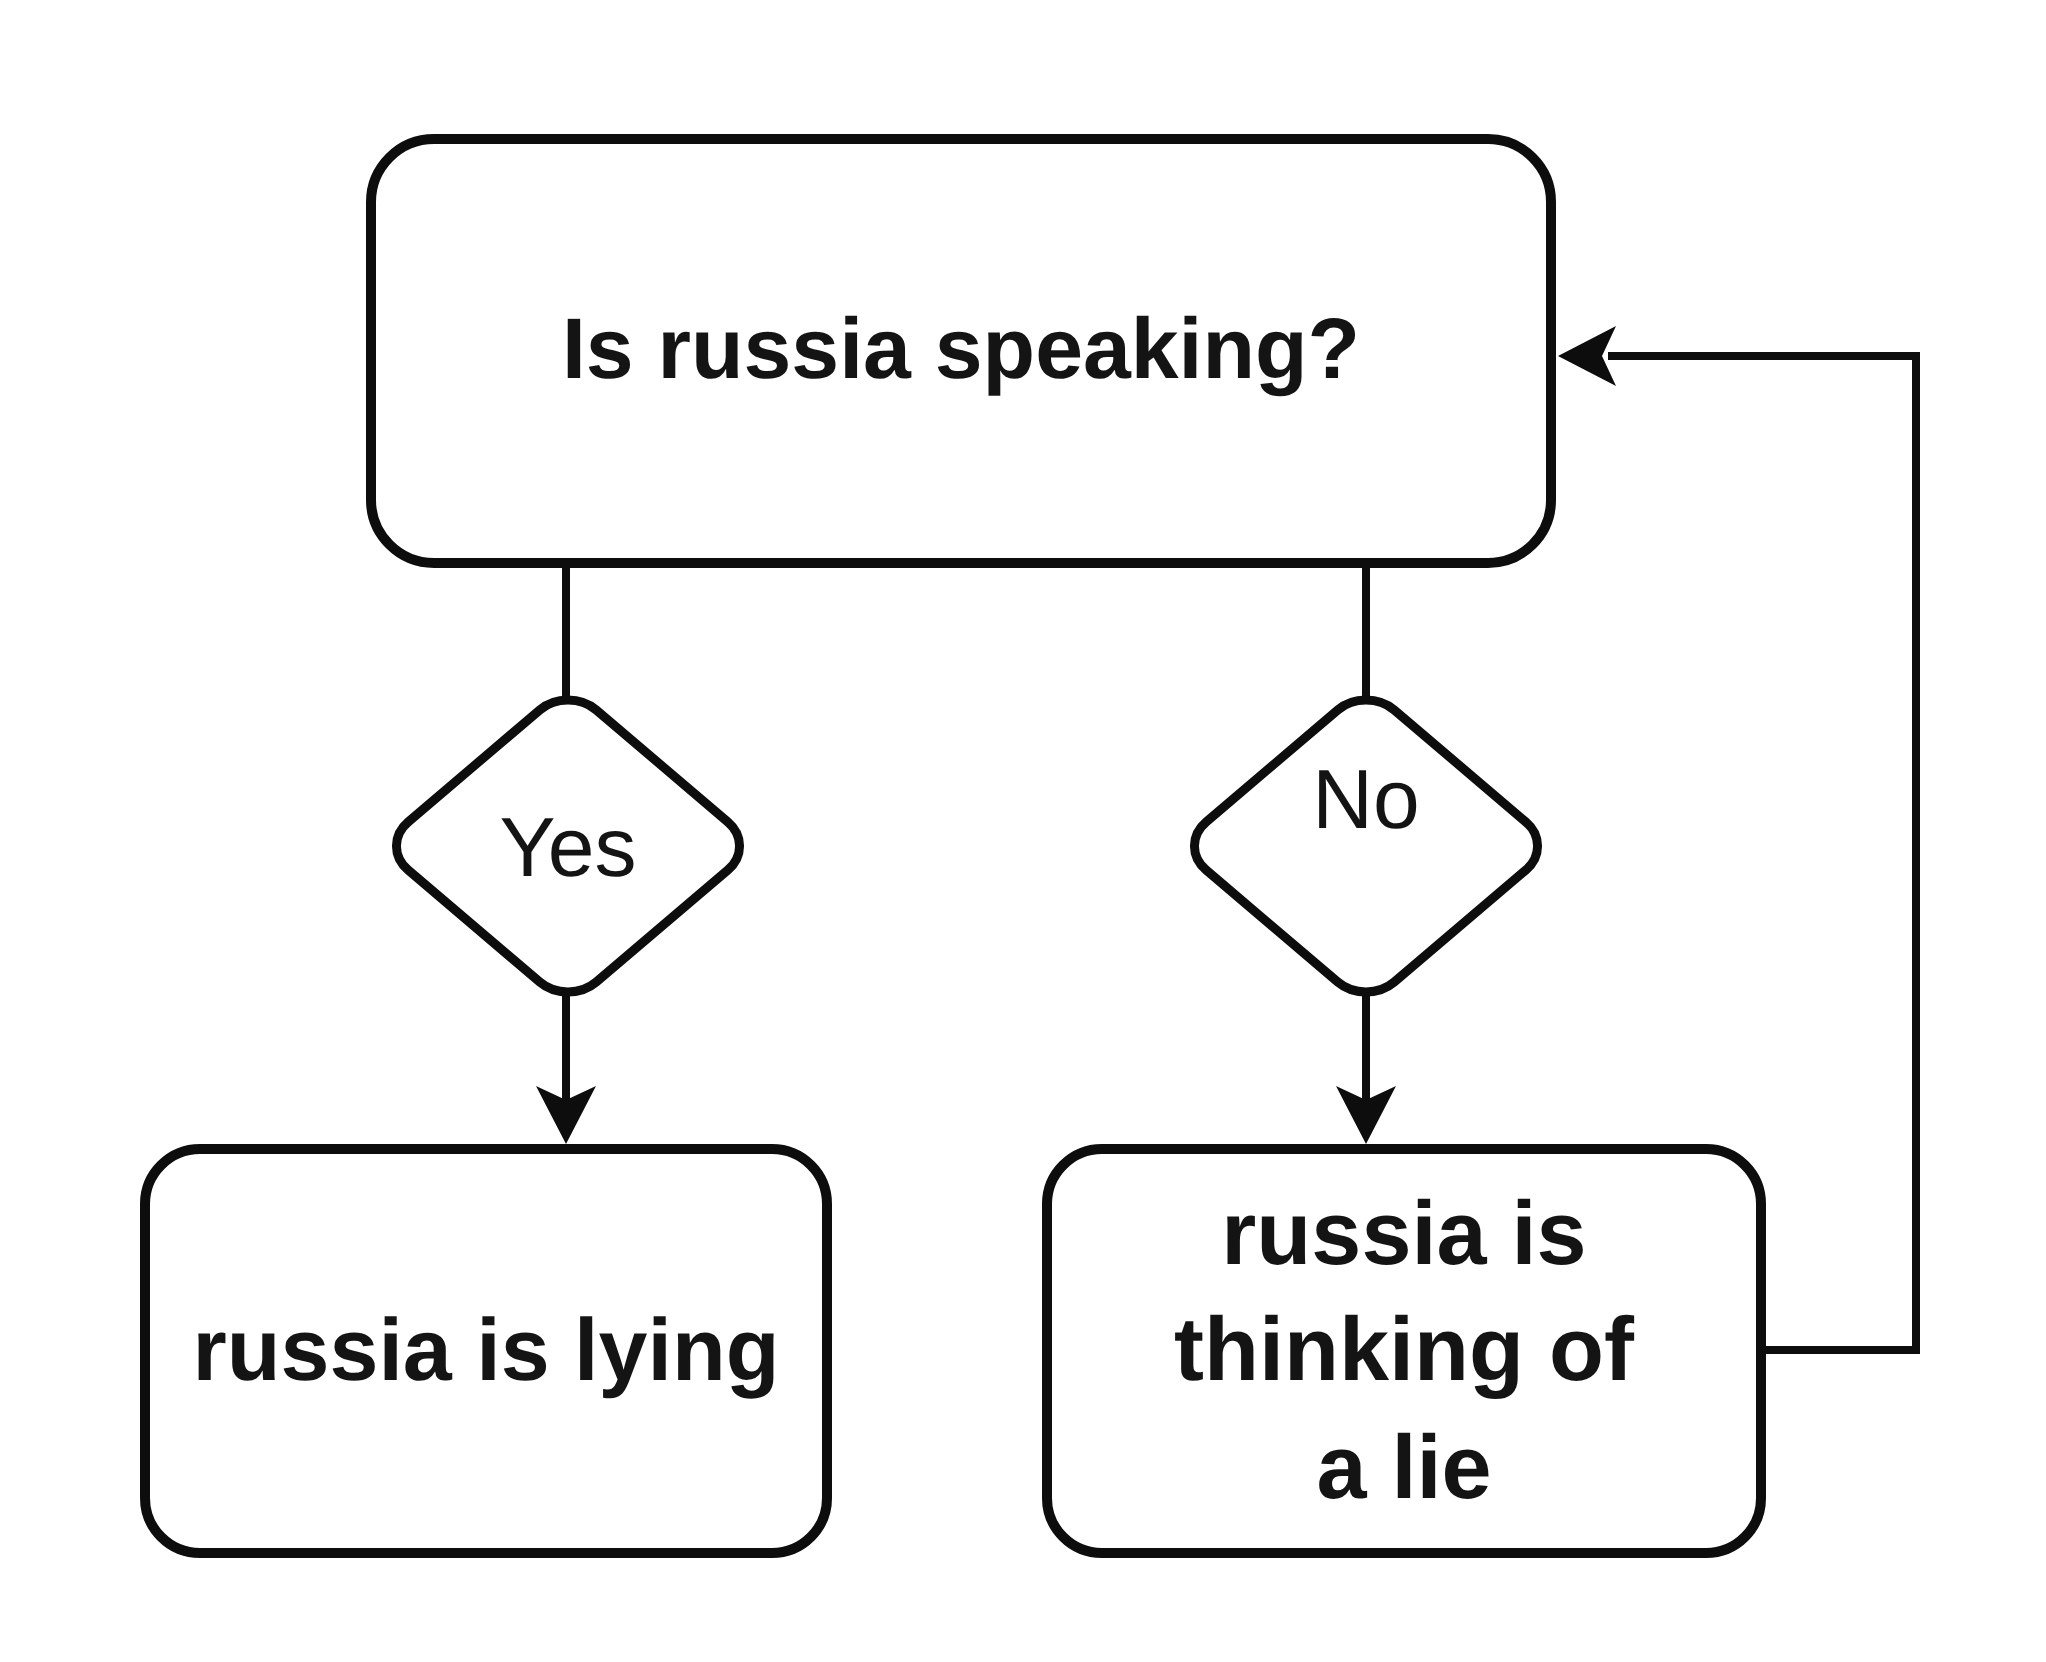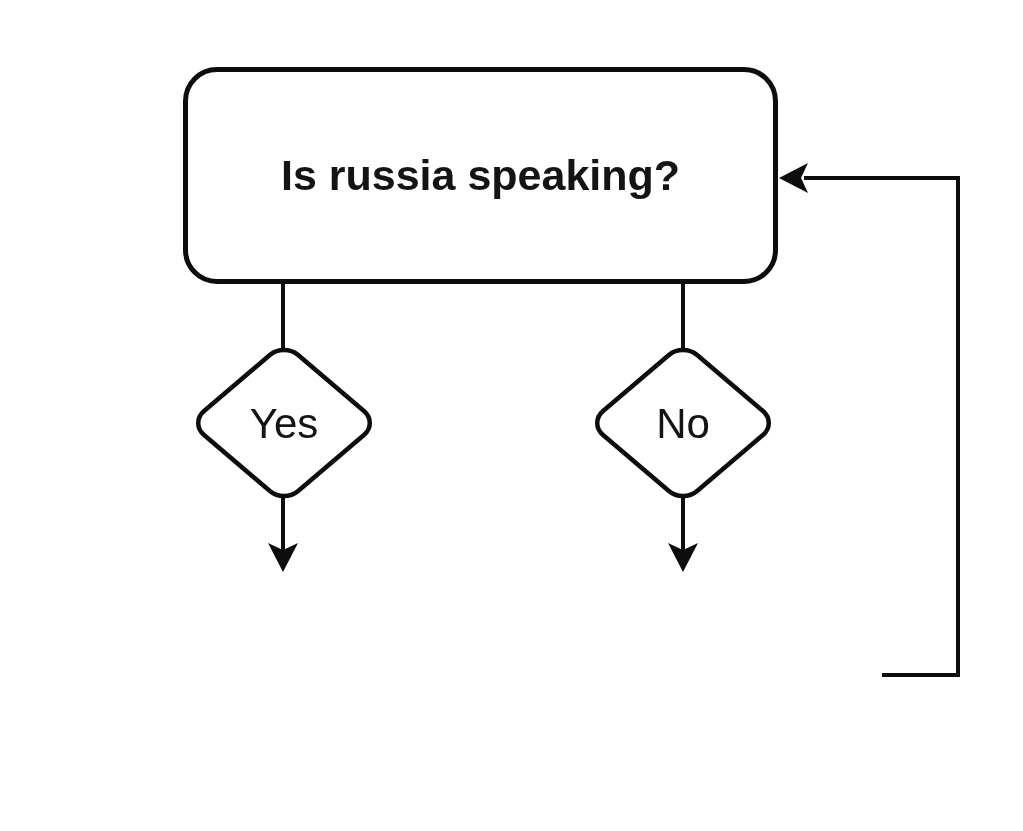--- a/index.html
+++ b/index.html
@@ -71,21 +71,21 @@
   .multiline { white-space: pre-line; }
   .diamond-label {
     position: absolute;
     transform: translate(-50%, -50%);
     font-size: 42px;
     font-weight: 400;
     white-space: nowrap;
     text-align: right;
   }
   .diamond-label.yes { left: 284px; top: 424px; }
-  .diamond-label.no  { left: 683px; top: 424px; }
+  .diamond-label.no  { left: 683px; top: 400px; }
 </style>
 </head>
 <body>
 
 <div class="canvas">
 
   <svg class="edges-layer" viewBox="0 0 1023 831" xmlns="http://www.w3.org/2000/svg">
 
     <line class="edge-line" x1="283" y1="284" x2="283" y2="350"></line>
 
@@ -104,15 +104,23 @@
     <rect class="diamond-shape" x="-56.6" y="-56.6" width="113.2" height="113.2" rx="17" ry="17" vector-effect="non-scaling-stroke" transform="translate(683,423) scale(1.175,1) rotate(45)"></rect>
   </svg>
 
   <div class="node-box node-question">
     <span>Is russia speaking?</span>
   </div>
 
   <span class="diamond-label yes">Yes</span>
   <span class="diamond-label no">No</span>
 
+  <div class="node-box node-outcome-lying">
+    <span>russia is lying</span>
+  </div>
 
+  <div class="node-box node-outcome-thinking">
+    <span class="multiline">russia is
+thinking of
+a lie</span>
+  </div>
 
 </div>
 
 </body></html>

